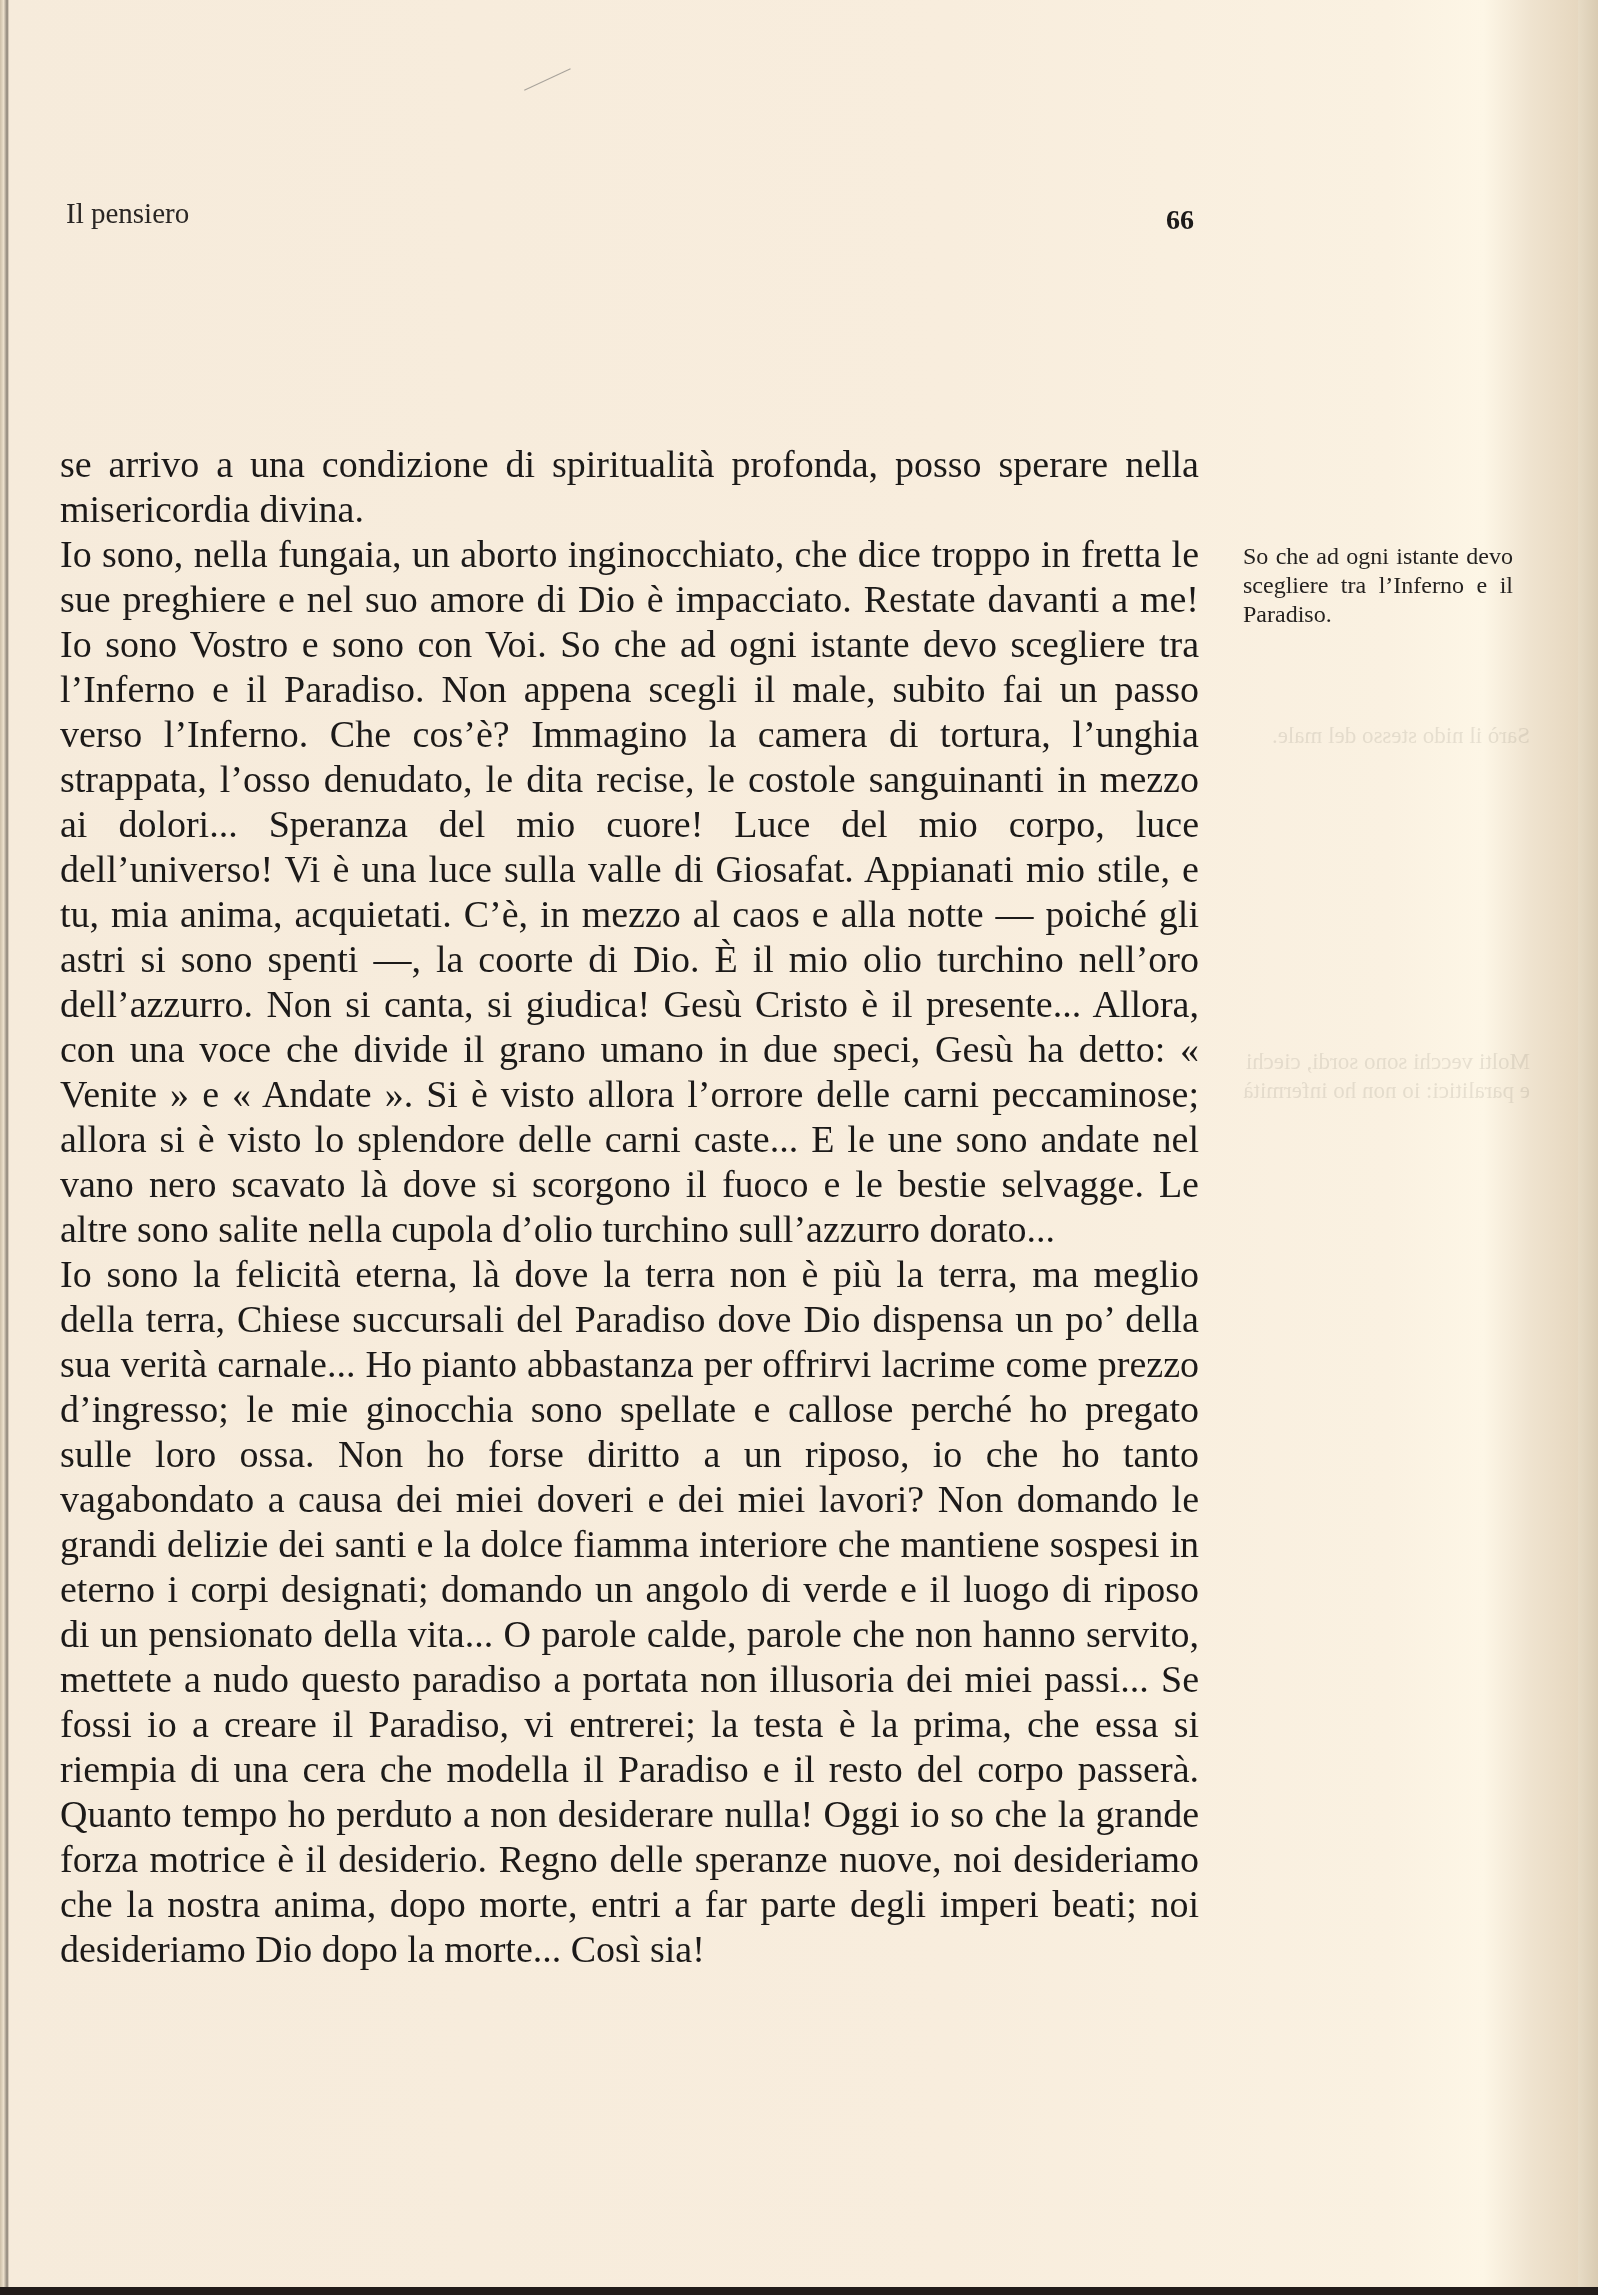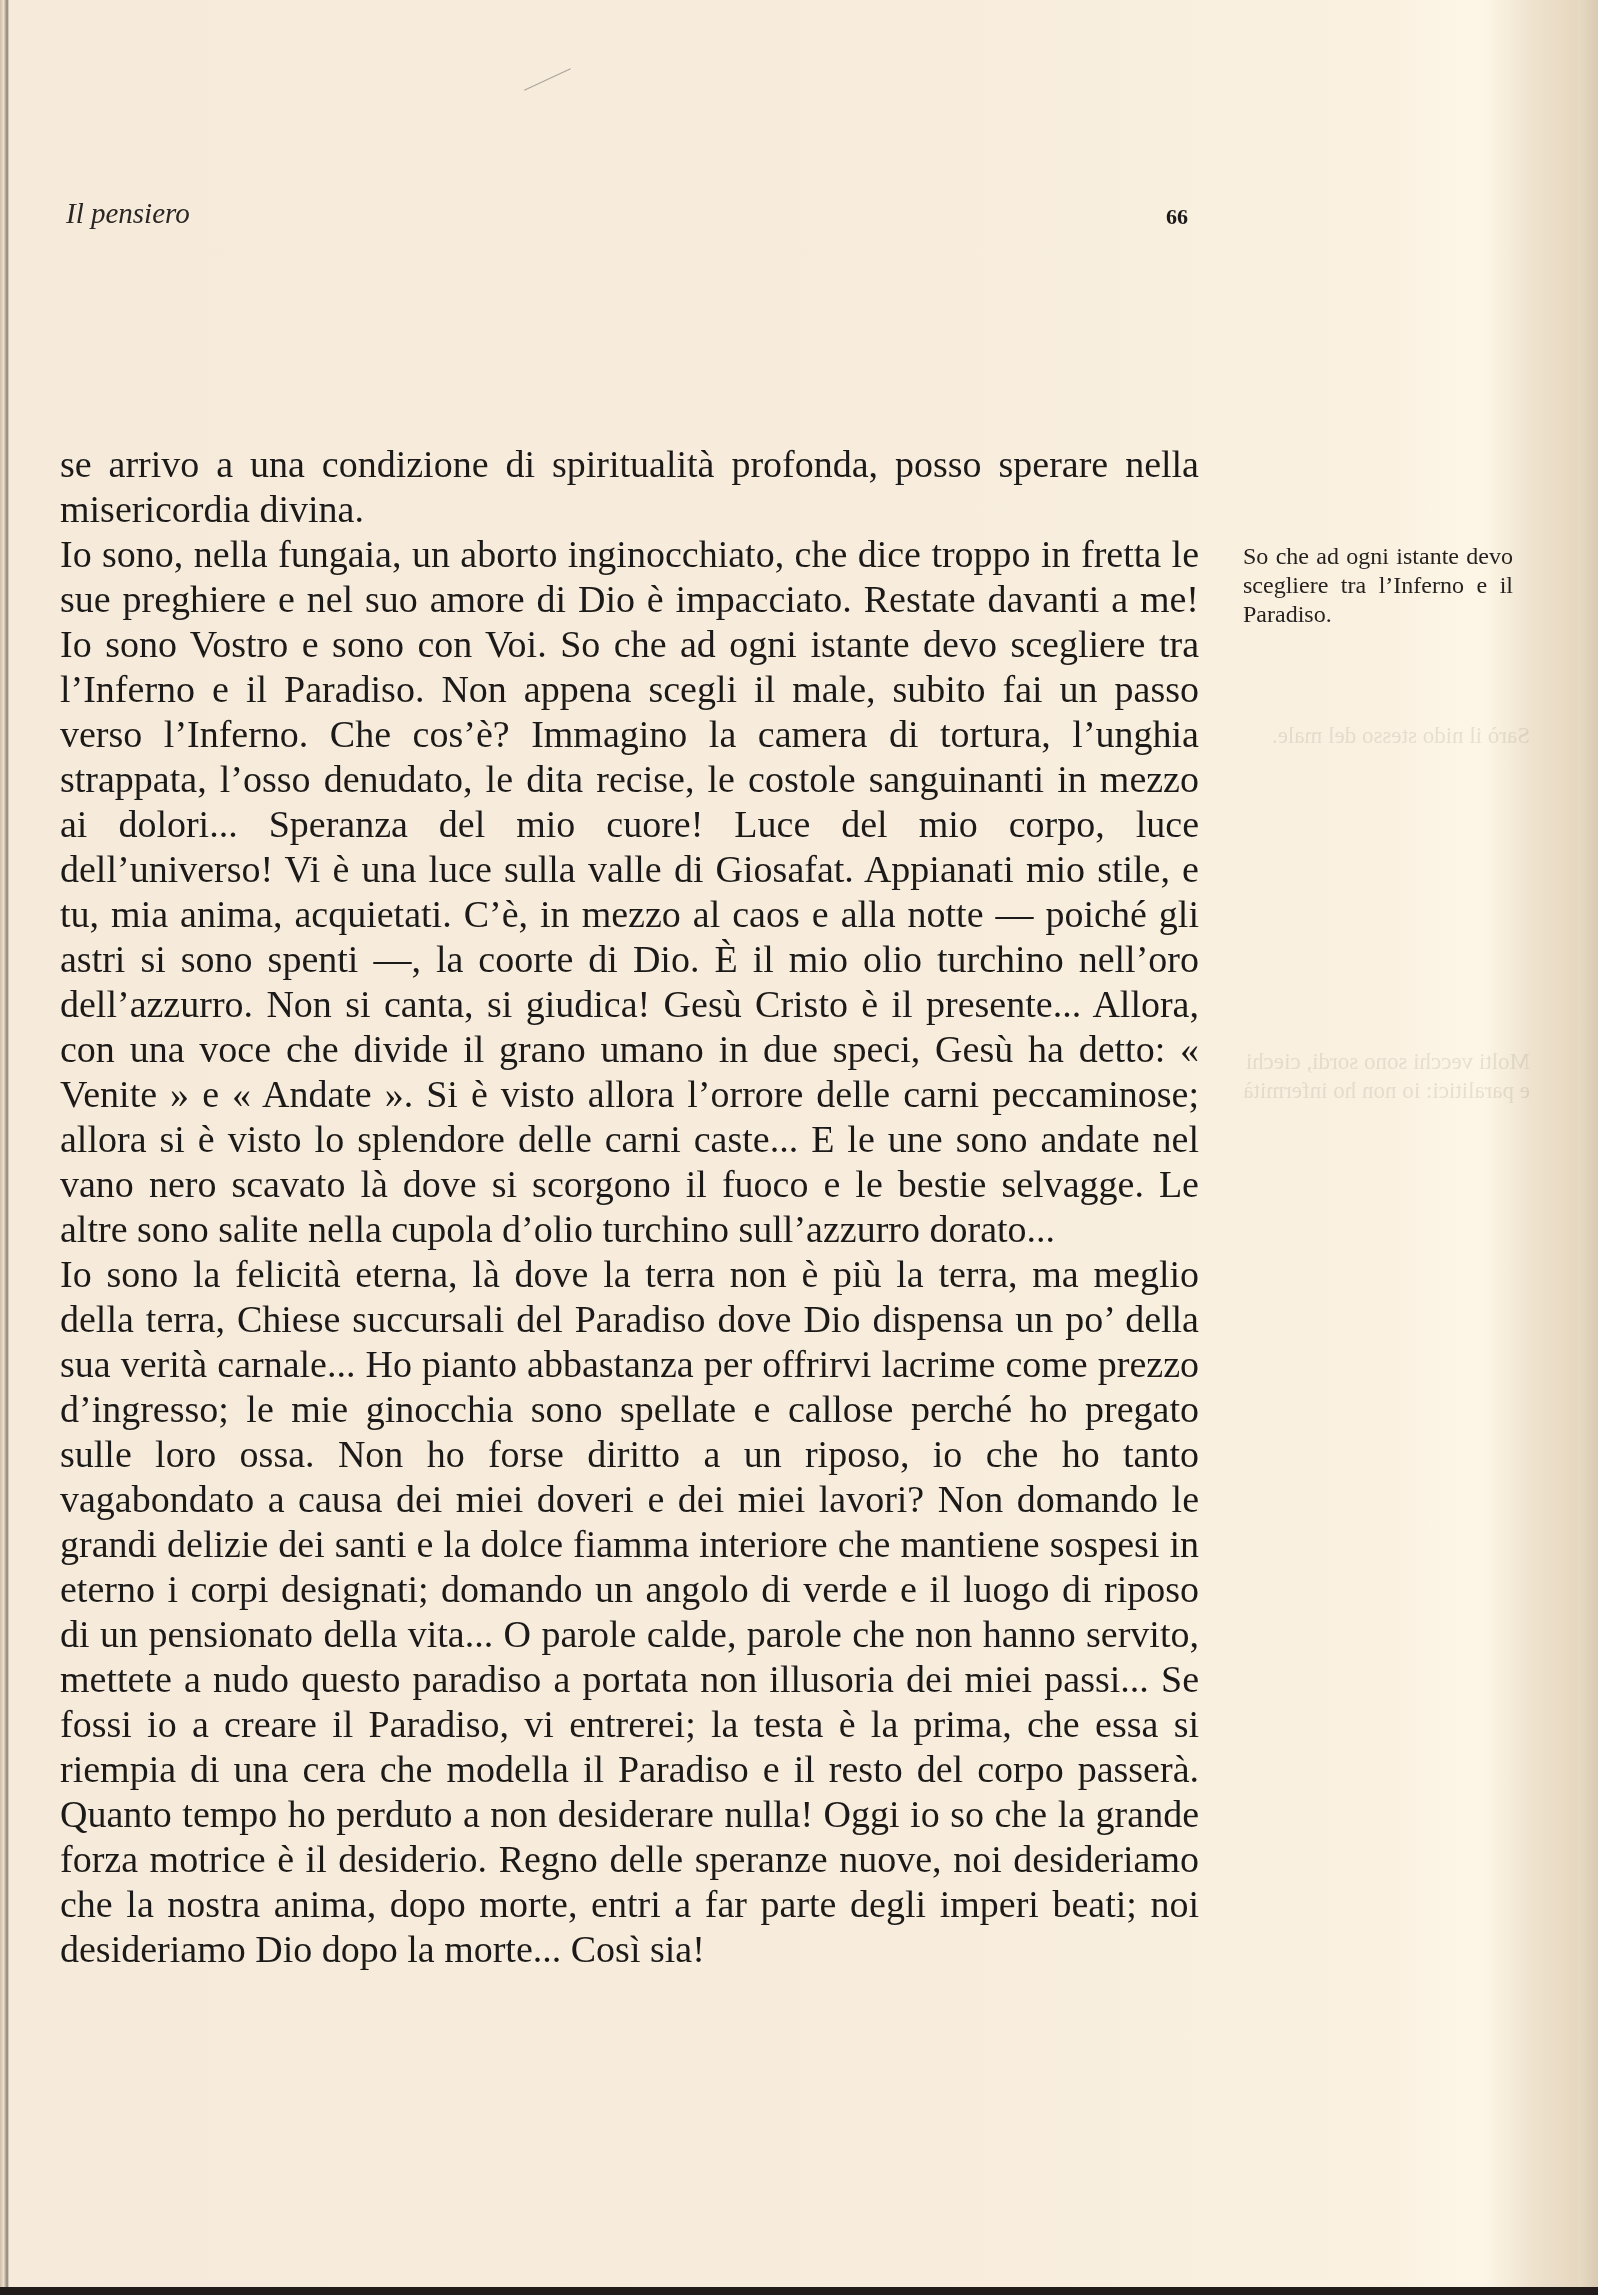--- a/index.html
+++ b/index.html
@@ -24,25 +24,25 @@
     position: absolute; left: 0; bottom: 0; width: 1598px; height: 8.5px;
     background: #221c1a;
   }
   .pencil-mark {
     position: absolute; left: 531px; top: 77px; width: 51px; height: 43px;
     border-top: 1.7px solid rgba(90,90,90,0.5);
     transform: rotate(-25deg);
   }
   .running-head {
     position: absolute; left: 66px; top: 197px;
-    font-style: italic; font-size: 29px; color: #2a2624;
+    font-size: 29px; color: #2a2624;
   }
   .page-number {
     position: absolute; left: 1166px; top: 204px;
-    font-weight: bold; font-size: 22px; color: #1c1a19;
+    font-weight: bold; font-size: 28px; color: #1c1a19;
   }
   .body-text {
     position: absolute; left: 60px; top: 442px; width: 1139px;
     font-size: 38px; line-height: 45px; color: #1c1a19;
     text-align: justify;
   }
   .body-text p { margin: 0; text-indent: 0; }
   .marginal {
     position: absolute; left: 1243px; width: 270px;
     font-size: 24px; line-height: 29px; color: #252220;

